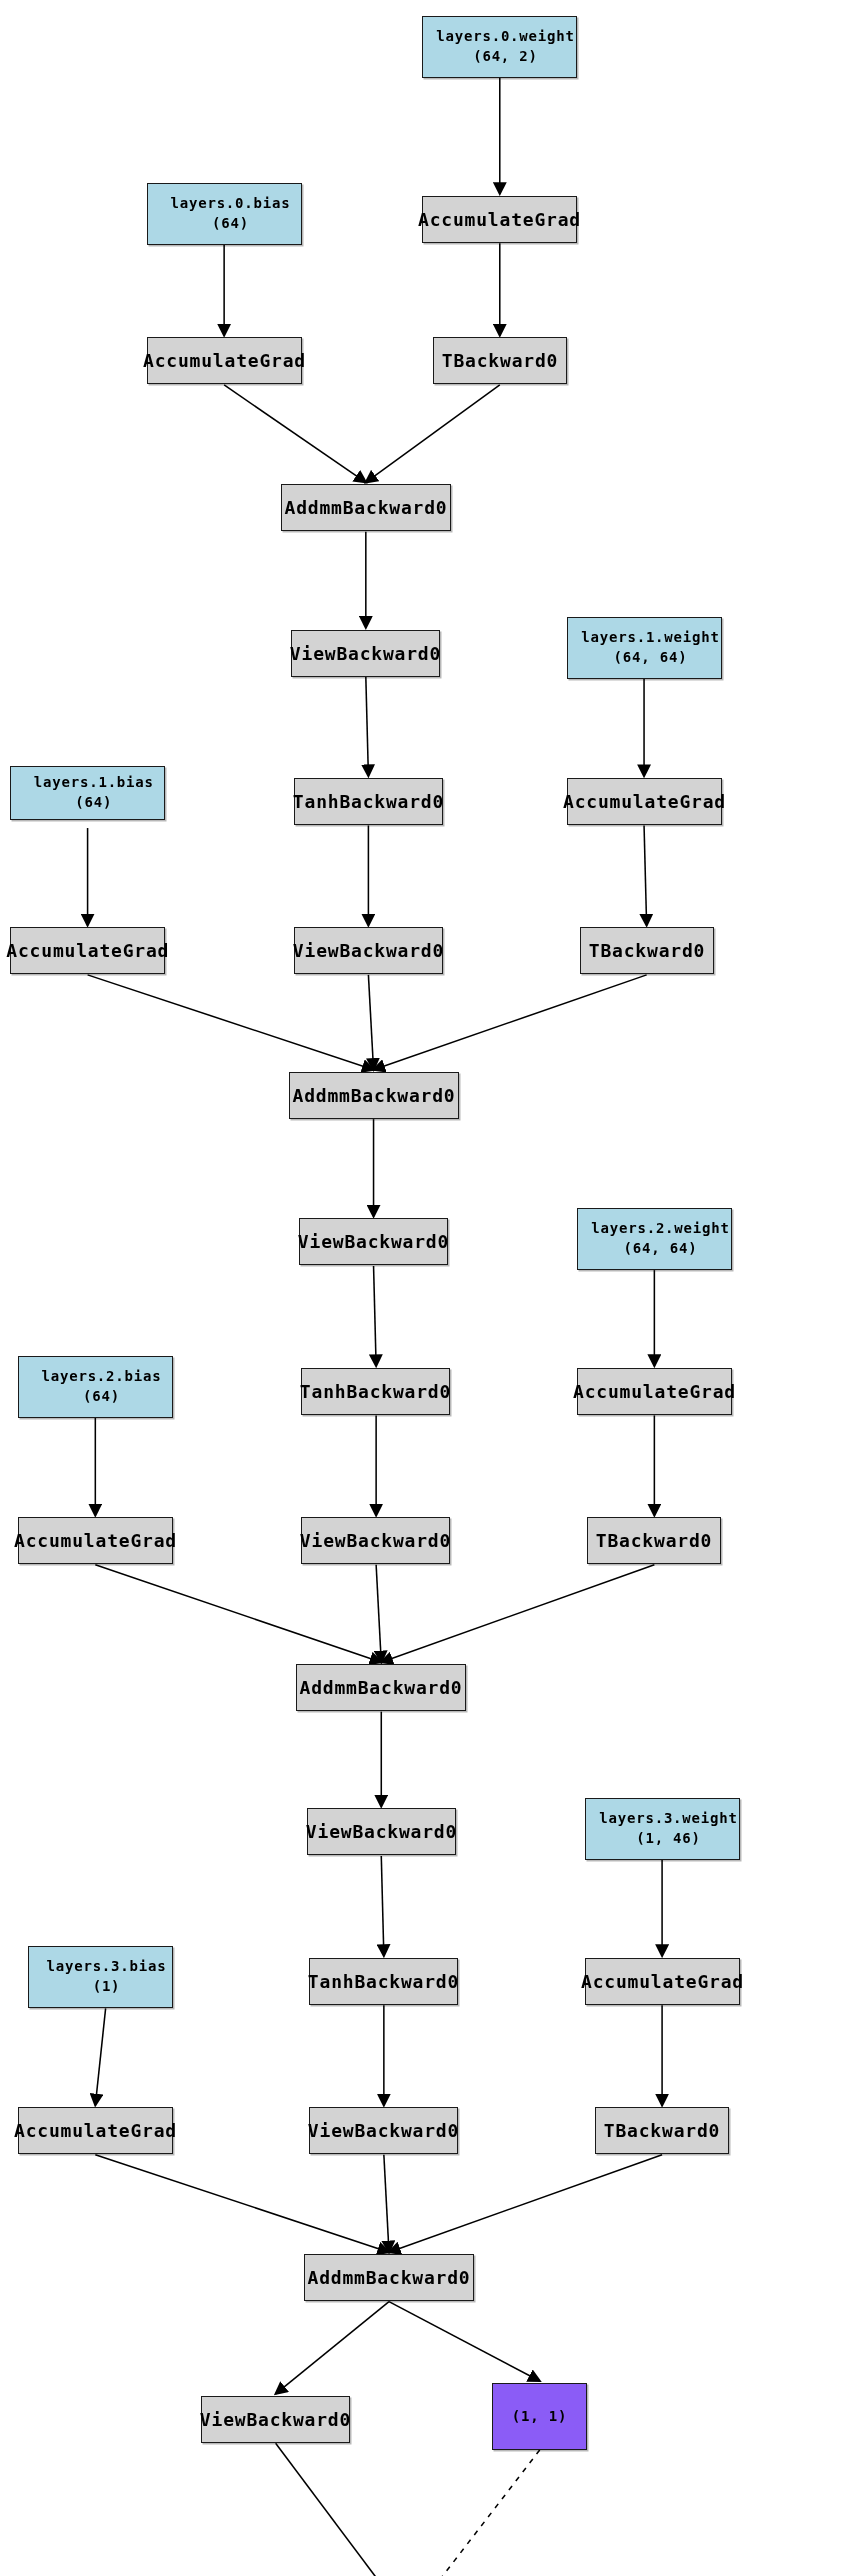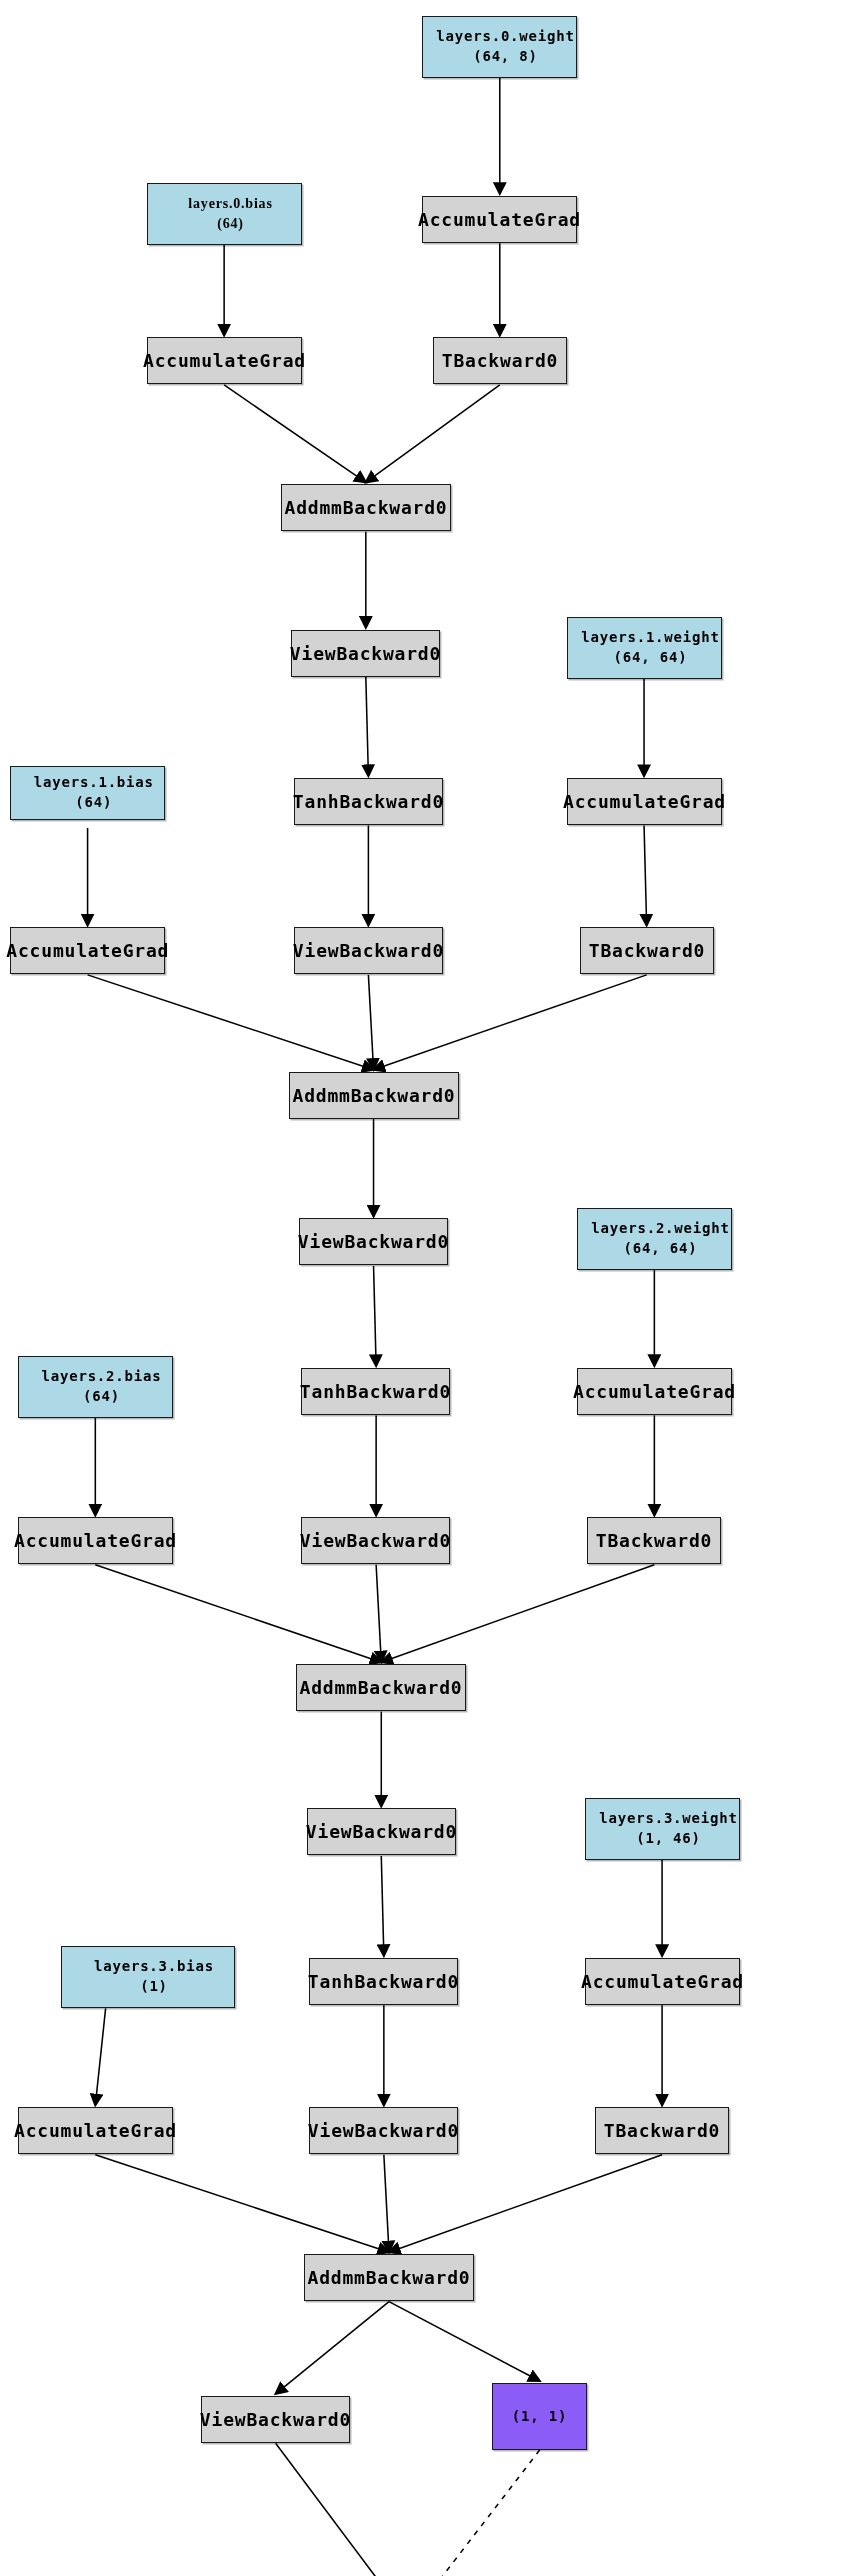--- a/index.html
+++ b/index.html
@@ -106,26 +106,26 @@
         <line x1="1285" y1="4182" x2="755" y2="4371" stroke="#000000" stroke-width="3" marker-end="url(#arrow)"></line>
         <line x1="755" y1="4467" x2="535" y2="4646" stroke="#000000" stroke-width="3" marker-end="url(#arrow)"></line>
         <line x1="755" y1="4467" x2="1047.5" y2="4621" stroke="#000000" stroke-width="3" marker-end="url(#arrow)"></line>
         <line x1="535" y1="4742" x2="792.5" y2="5086" stroke="#000000" stroke-width="3" marker-end="url(#arrow)"></line>
         <line x1="1047.5" y1="4755" x2="792.5" y2="5086" stroke="#000000" stroke-width="3" stroke-dasharray="10,12" marker-end="url(#arrow)"></line>
       </g>
   </svg>
   <div id="nodes-group">
       <div class="node param" style="left: 422px; top: 15.5px; width: 155px; height: 62px;">
         <span class="line1">layers.0.weight</span>
-        <span class="line2">(64, 8)</span>
+        <span class="line2">(64, 2)</span>
       </div>
       <div class="node op" style="left: 422px; top: 196px; width: 155px; height: 47px;">
         <span class="line1">AccumulateGrad</span>
       </div>
-      <div class="node param" style="left: 147px; top: 183px; width: 155px; height: 62px; font-family: Liberation Serif, serif;">
+      <div class="node param" style="left: 147px; top: 183px; width: 155px; height: 62px;">
         <span class="line1">layers.0.bias</span>
         <span class="line2">(64)</span>
       </div>
       <div class="node op" style="left: 147px; top: 337px; width: 155px; height: 47px;">
         <span class="line1">AccumulateGrad</span>
       </div>
       <div class="node op" style="left: 433px; top: 337px; width: 134px; height: 47px;">
         <span class="line1">TBackward0</span>
       </div>
       <div class="node op" style="left: 281px; top: 484px; width: 170px; height: 47px;">
@@ -195,21 +195,21 @@
       <div class="node param" style="left: 585px; top: 1798px; width: 155px; height: 62px;">
         <span class="line1">layers.3.weight</span>
         <span class="line2">(1, 46)</span>
       </div>
       <div class="node op" style="left: 309px; top: 1958px; width: 149px; height: 47px;">
         <span class="line1">TanhBackward0</span>
       </div>
       <div class="node op" style="left: 585px; top: 1958px; width: 155px; height: 47px;">
         <span class="line1">AccumulateGrad</span>
       </div>
-      <div class="node param" style="left: 28px; top: 1946px; width: 174px; height: 62px; margin-left: 33px;">
+      <div class="node param" style="left: 28px; top: 1946px; width: 145px; height: 62px;">
         <span class="line1">layers.3.bias</span>
         <span class="line2">(1)</span>
       </div>
       <div class="node op" style="left: 18px; top: 2107px; width: 155px; height: 47px;">
         <span class="line1">AccumulateGrad</span>
       </div>
       <div class="node op" style="left: 309px; top: 2107px; width: 149px; height: 47px;">
         <span class="line1">ViewBackward0</span>
       </div>
       <div class="node op" style="left: 595px; top: 2107px; width: 134px; height: 47px;">

